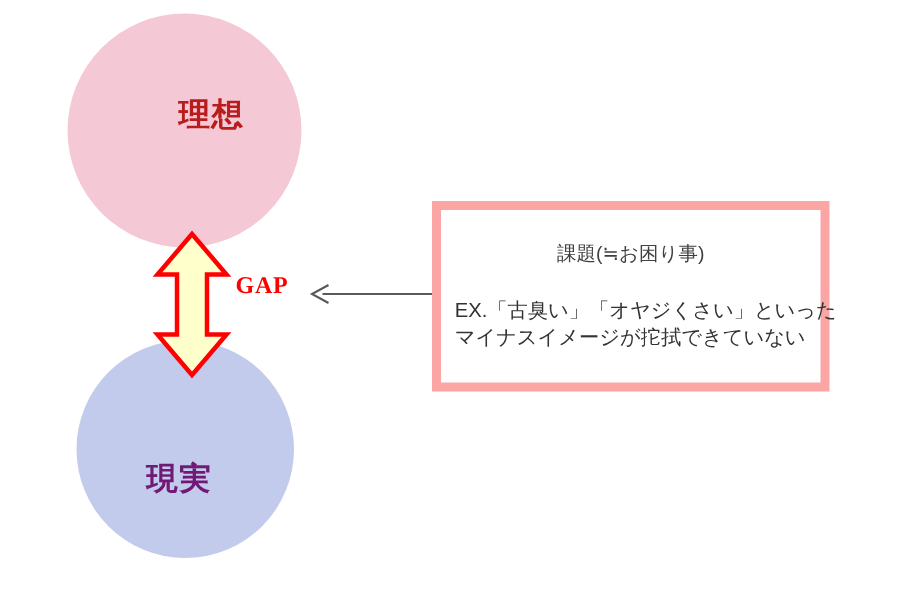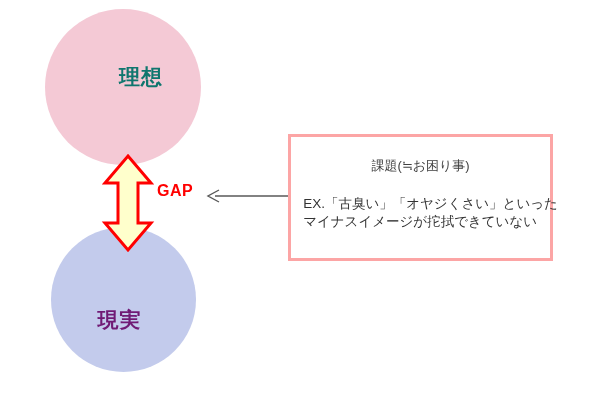--- a/index.html
+++ b/index.html
@@ -42,21 +42,21 @@
     background: #c3cbec;
   }
   .circle-label {
     font-weight: bold;
     font-size: 21px;
     letter-spacing: 1px;
     line-height: 1;
     user-select: none;
   }
   #ideal-circle .circle-label {
-    color: #0f766e;
+    color: #b91c1c;
     transform: translate(-4px, -11px);
     margin-left: 44px;
   }
   #reality-circle .circle-label {
     color: #701a75;
     transform: translate(-4px, 20px);
   }
 
   
   #gap-arrow {
@@ -71,40 +71,41 @@
   #gap-label {
     position: absolute;
     left: 157px;
     top: 183px;
     font-size: 16px;
     font-weight: bold;
     color: #ff0000;
     letter-spacing: 0.5px;
     line-height: 1;
     user-select: none;
+    font-family: Liberation Serif, serif;
   }
 
   
   #connector {
     position: absolute;
     left: 203px;
     top: 186px;
     width: 90px;
     height: 20px;
   }
 
   
   #callout-box {
     position: absolute;
     left: 288px;
     top: 134px;
     width: 265px;
     height: 127px;
     box-sizing: border-box;
-    border: 3px solid #fca5a5;
+    border: 6px solid #fca5a5;
     background: #ffffff;
     display: flex;
     flex-direction: column;
     align-items: center;
     justify-content: flex-start;
   }
   #callout-title {
     margin-top: 21px;
     font-size: 13px;
     color: #404040;

